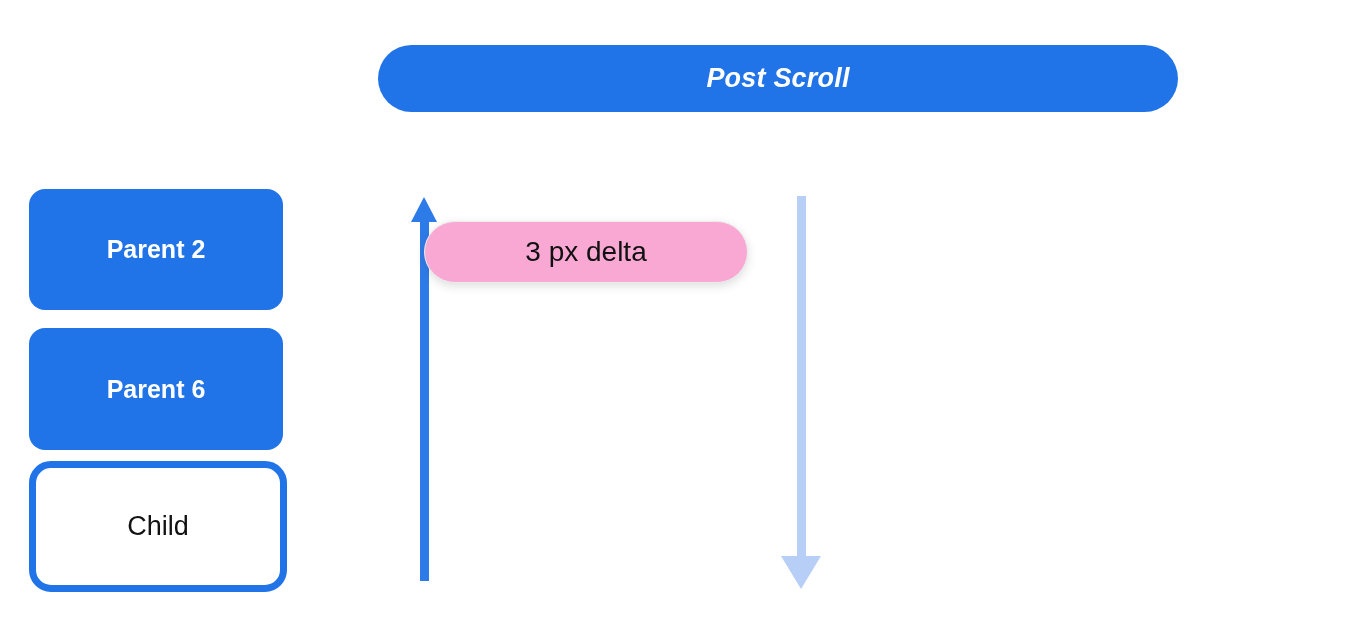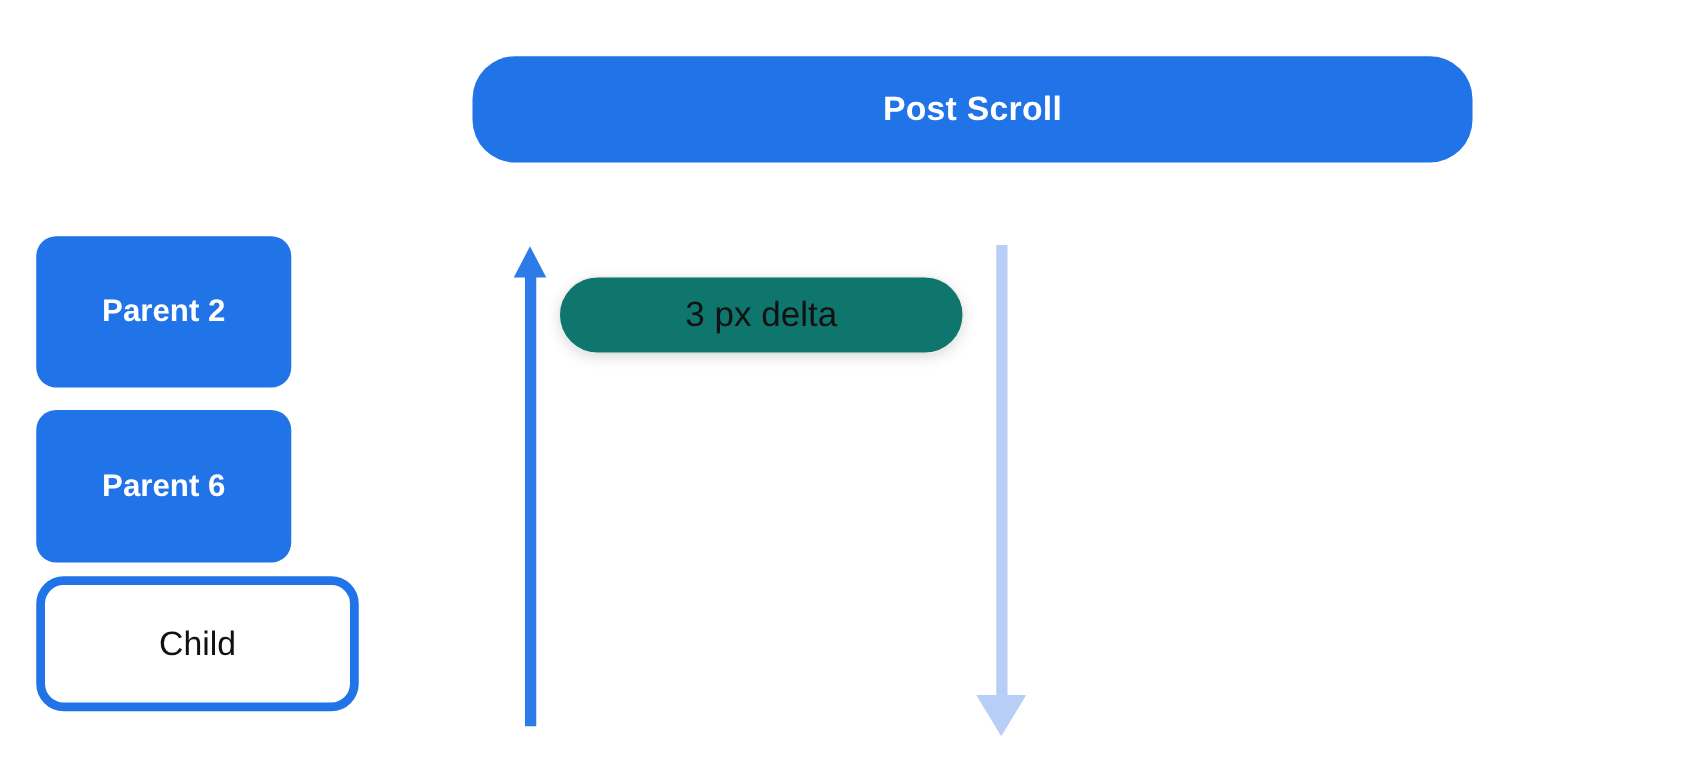--- a/index.html
+++ b/index.html
@@ -15,54 +15,55 @@
     background: #ffffff;
     overflow: hidden;
   }
 
   
   .banner {
     position: absolute;
     left: 378px;
     top: 45px;
     width: 800px;
-    height: 85px;
+    height: 67px;
     background: #2173E8;
     border-radius: 34px;
     color: #ffffff;
     font-size: 27px;
     font-weight: 700;
     letter-spacing: 0.2px;
     display: flex;
     align-items: center;
     justify-content: center;
+    font-style: italic;
   }
 
   
   .box {
     position: absolute;
     left: 29px;
-    width: 204px;
+    width: 254px;
     border-radius: 16px;
     display: flex;
     align-items: center;
     justify-content: center;
     font-size: 25px;
     font-weight: 700;
     box-sizing: border-box;
   }
   .box.filled {
     background: #2173E8;
     color: #ffffff;
   }
   .box.parent2 { top: 189px; height: 121px; }
   .box.parent1 { top: 328px; height: 122px; }
   .box.child {
     top: 461px;
-    height: 108px;
+    height: 131px;
     width: 258px;
     background: #ffffff;
     border: 7px solid #2173E8;
     border-radius: 22px;
     color: #111111;
     font-size: 27px;
     font-weight: 500;
   }
 
   
@@ -121,25 +122,25 @@
 
   
   .pill {
     position: absolute;
     display: flex;
     align-items: center;
     justify-content: center;
     box-sizing: border-box;
   }
   .pill.delta {
-    left: 447px;
+    left: 424px;
     top: 221px;
     width: 324px;
     height: 62px;
-    background: #0f766e;
+    background: #f9a8d4;
     border: 1px solid #ececec;
     border-radius: 31px;
     box-shadow: 0 3px 10px rgba(60, 64, 67, 0.18);
     color: #111111;
     font-size: 28px;
     font-weight: 500;
   }
   .pill.dispatch {
     left: 445px;
     top: 495px;

